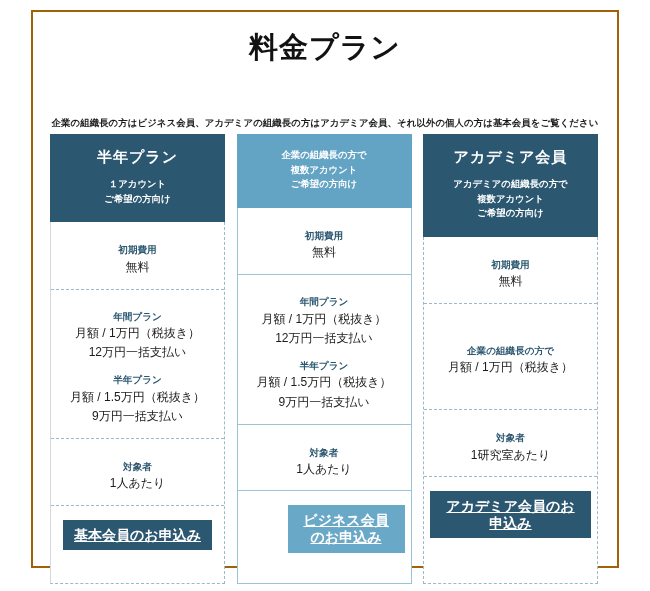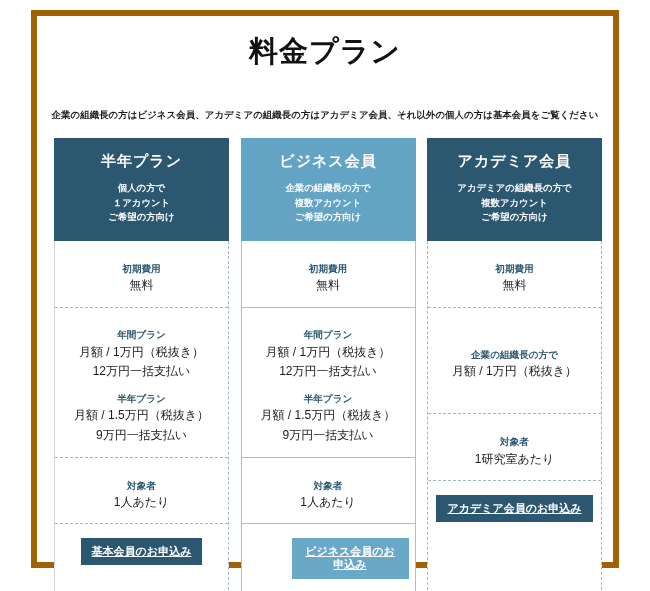--- a/index.html
+++ b/index.html
@@ -14,41 +14,41 @@
     overflow: hidden;
   }
 
   
   .slide-frame {
     position: absolute;
     left: 31px;
     top: 10px;
     width: 588px;
     height: 558px;
-    border: 6px solid #a16207;
+    border: 2px solid #a16207;
     background: #ffffff;
     box-sizing: border-box;
   }
 
   .page-title {
     text-align: center;
     font-size: 29px;
     font-weight: bold;
     color: #121212;
     letter-spacing: 1px;
     margin-top: 18px;
     line-height: 1.2;
   }
 
   .subtitle {
     text-align: center;
     font-size: 9.4px;
     font-weight: bold;
     color: #1b1b1b;
-    margin-top: 40px;
+    margin-top: 52px;
     letter-spacing: 0.1px;
     white-space: nowrap;
   }
 
   
   .plans {
     position: absolute;
     left: 0px;
     top: 122px;
     width: 582px;
@@ -140,21 +140,21 @@
   .row.audience { padding: 12px 6px 11px 6px; }
 
   .row.cta {
     padding: 14px 6px 30px 6px;
     border-bottom: none;
   }
 
   .cta-button {
     display: inline-block;
     padding: 7px 11px 7px 11px;
-    font-size: 11px;
+    font-size: 14px;
     font-weight: bold;
     color: #ffffff;
     text-decoration: underline;
     cursor: pointer;
     line-height: 1.2;
   }
   .cta-button.dark { background: #2b5770; }
   .cta-button.light { background: #6aa8c8; margin-left: 44px; }
 
   .spacer-flex { flex: 1; }
@@ -167,21 +167,20 @@
   <div class="page-title">料金プラン</div>
 
   <div class="subtitle">企業の組織長の方はビジネス会員、アカデミアの組織長の方はアカデミア会員、それ以外の個人の方は基本会員をご覧ください</div>
 
   <div class="plans">
 
     <div class="plan-card">
       <div class="card-head dark">
         <div class="card-head-title">半年プラン</div>
         <div class="card-head-desc">
-          <div>個人の方で</div>
           <div>１アカウント</div>
           <div>ご希望の方向け</div>
         </div>
       </div>
       <div class="card-body">
 
         <div class="row">
           <div class="row-label">初期費用</div>
           <div class="row-value">無料</div>
         </div>
@@ -207,21 +206,20 @@
         <div class="row cta">
           <span class="cta-button dark">基本会員のお申込み</span>
         </div>
 
         <div class="spacer-flex"></div>
       </div>
     </div>
 
     <div class="plan-card">
       <div class="card-head light">
-        <div class="card-head-title">ビジネス会員</div>
         <div class="card-head-desc">
           <div>企業の組織長の方で</div>
           <div>複数アカウント</div>
           <div>ご希望の方向け</div>
         </div>
       </div>
       <div class="card-body solid-edges">
 
         <div class="row solid-sep">
           <div class="row-label">初期費用</div>

